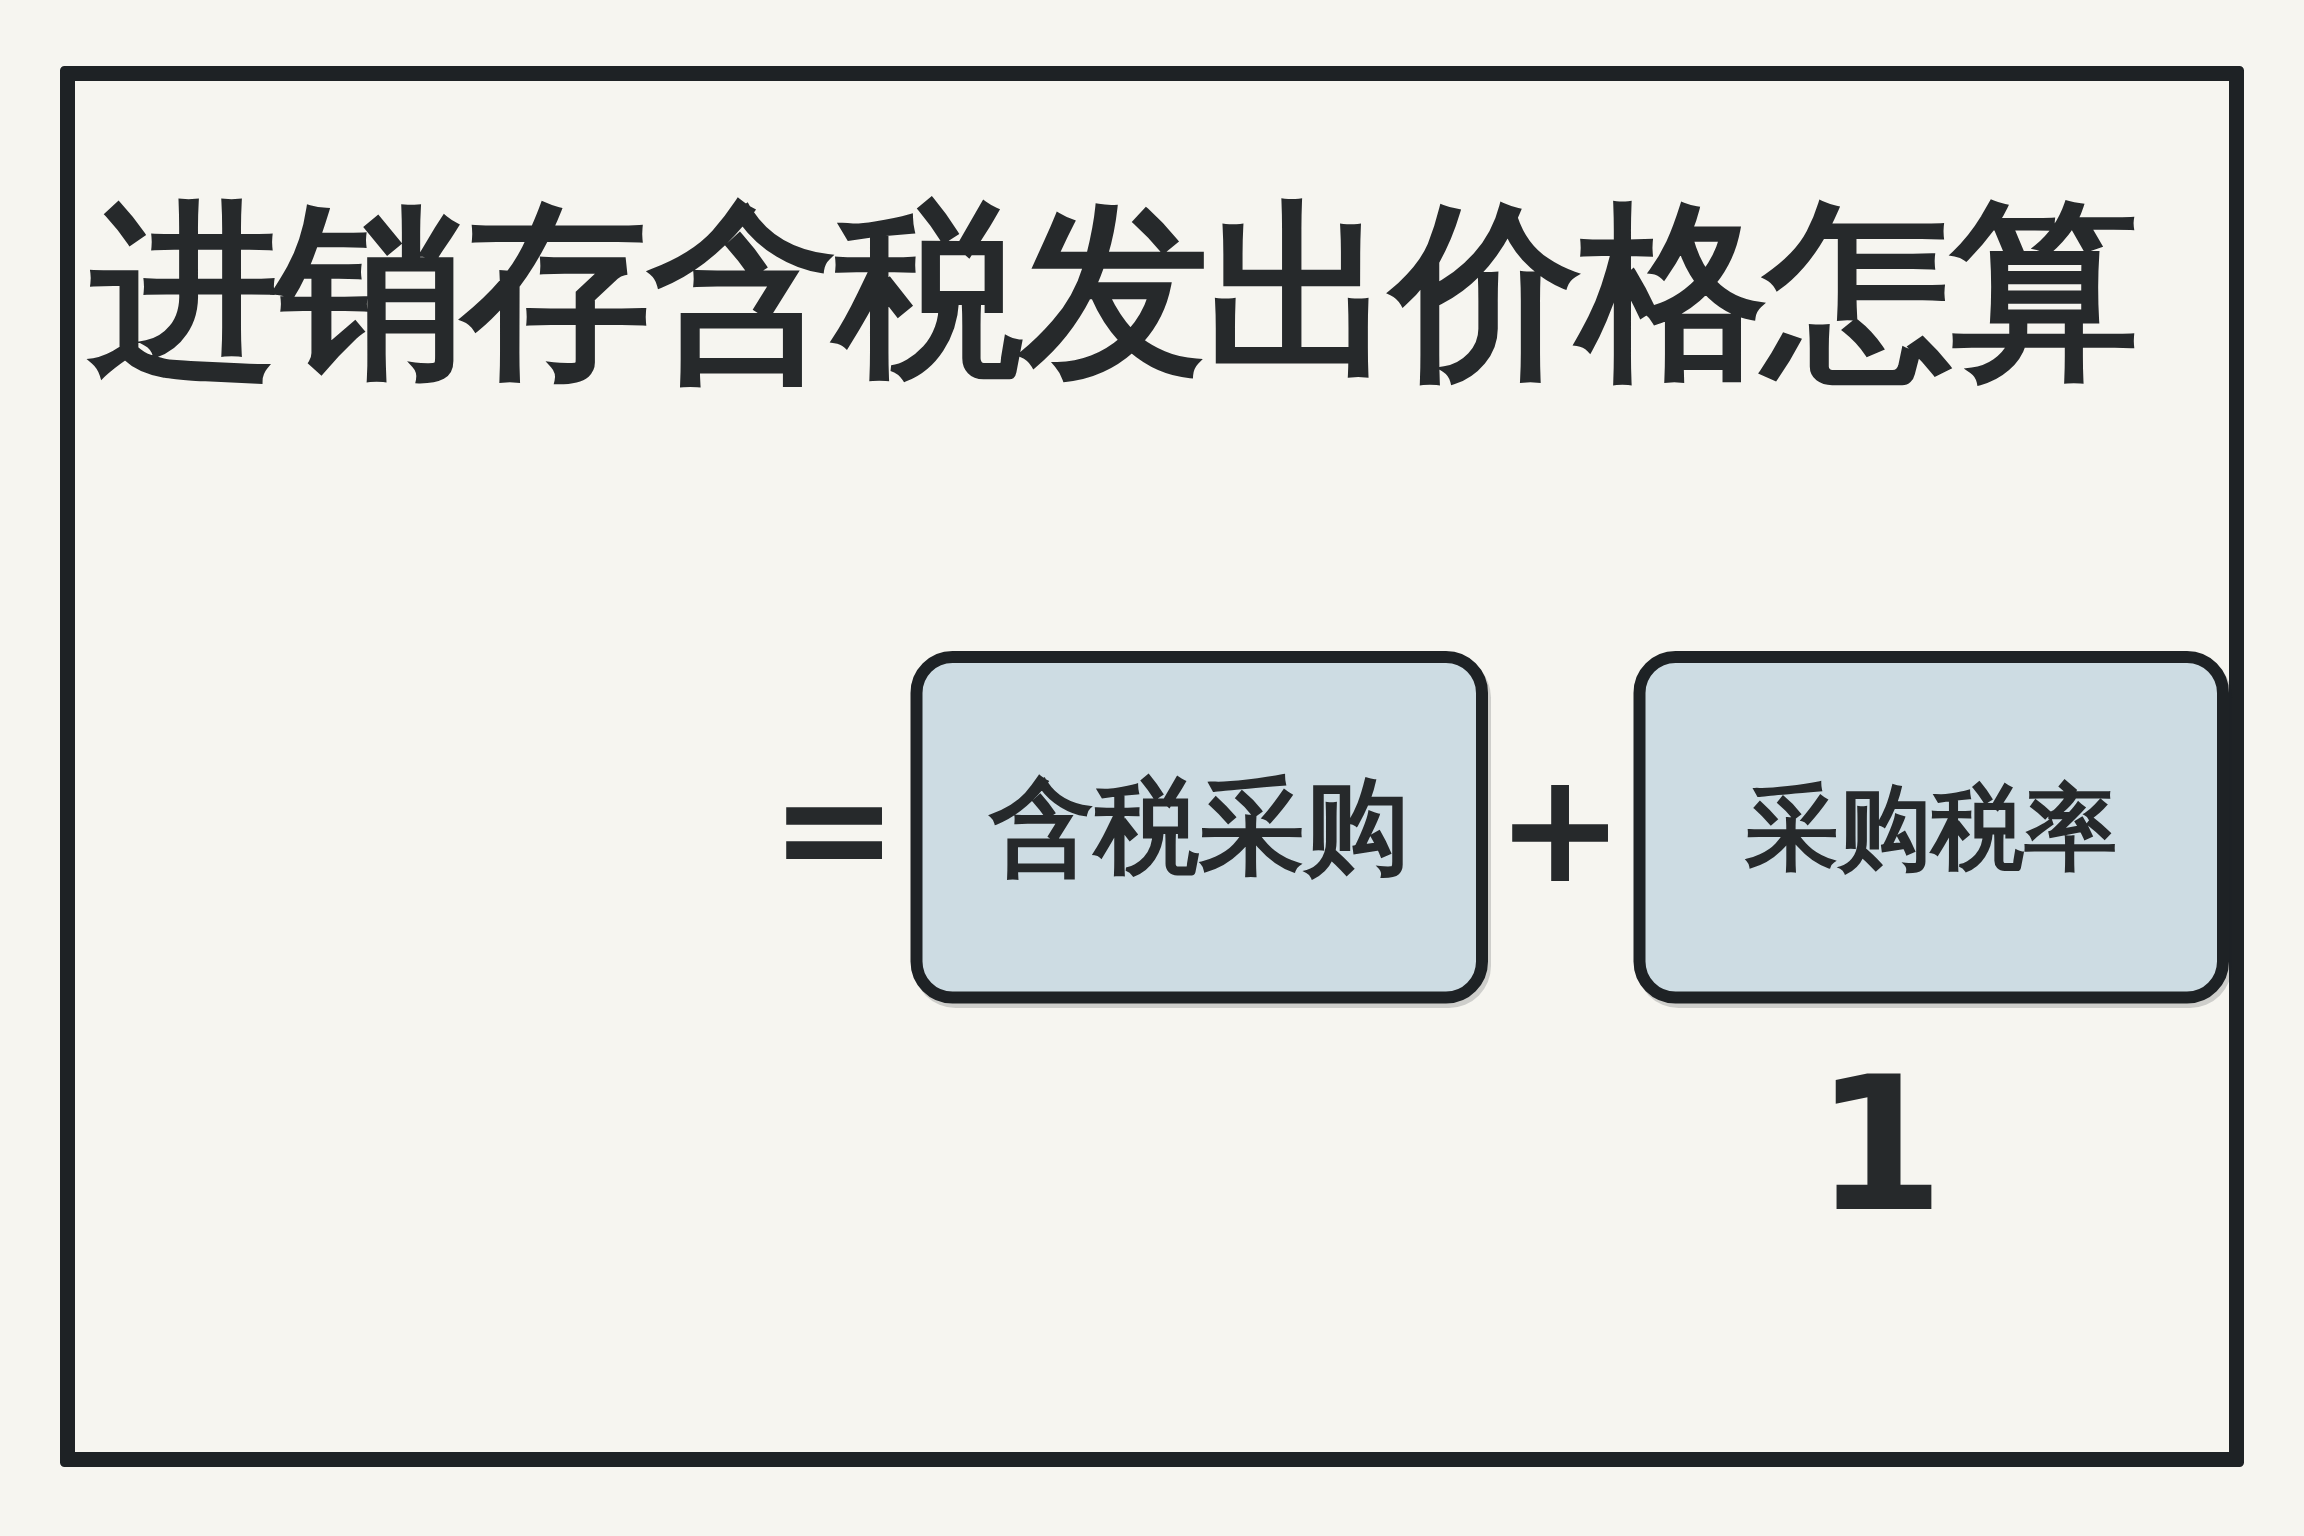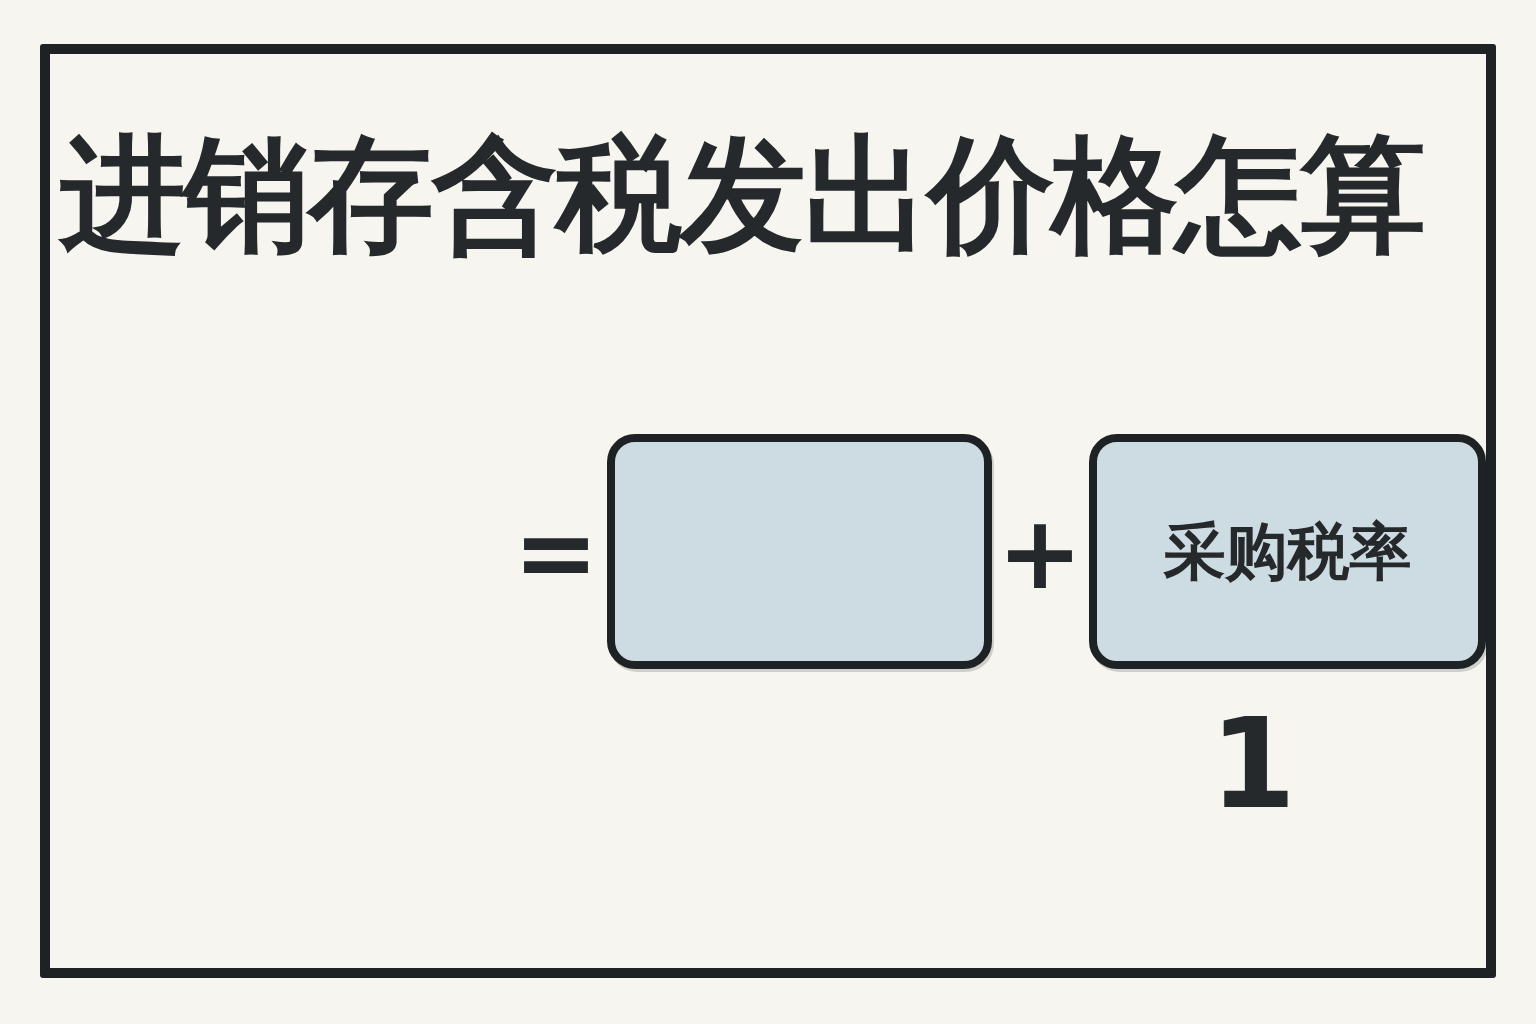--- a/index.html
+++ b/index.html
@@ -92,20 +92,21 @@
 
 <div class="canvas">
   <div class="frame"></div>
 
   <div class="title">进销存含税发出价格怎算</div>
 
 
   <div class="op op-equals">=</div>
 
   <div class="fbox box-unit-price">
+    <div class="box-line">含税采购</div>
   </div>
 
   <div class="op op-plus">+</div>
 
   <div class="fbox box-tax-rate">
     <div class="box-line">采购税率</div>
   </div>
 
   <div class="denominator">1</div>
 </div>

